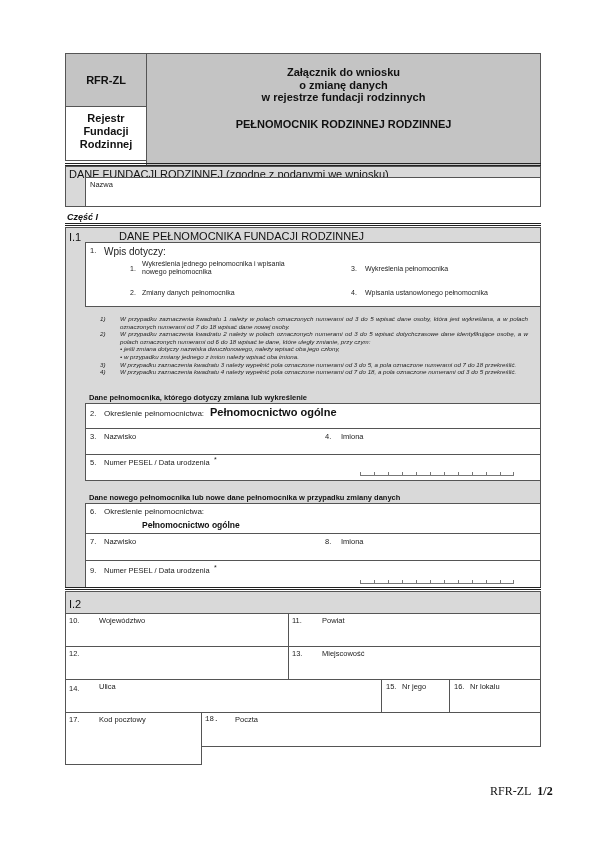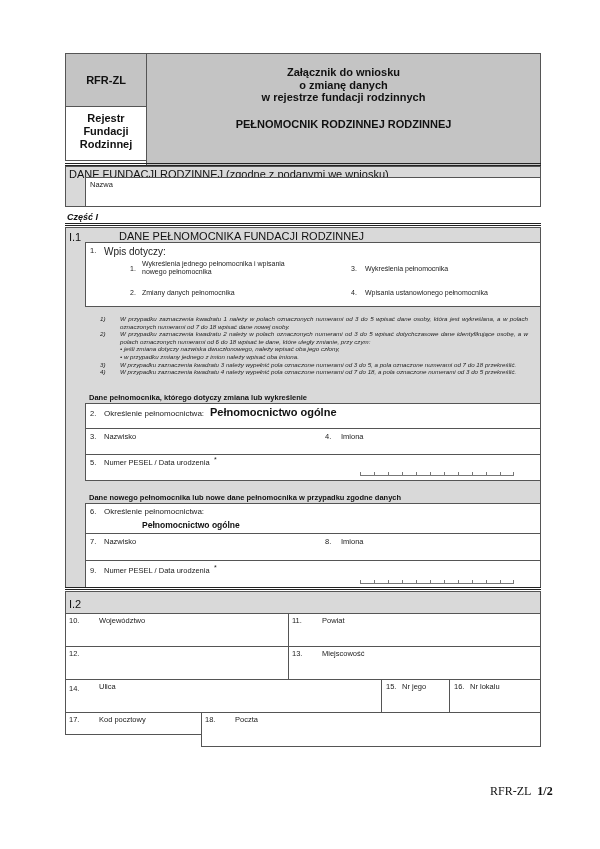--- a/index.html
+++ b/index.html
@@ -140,21 +140,21 @@
       <span style="left:70px"></span>
       <span style="left:84px"></span>
       <span style="left:98px"></span>
       <span style="left:112px"></span>
       <span style="left:126px"></span>
       <span style="left:140px"></span>
       <span style="left:153px"></span>
   </div>
 </div>
 
-<div class="abs bold" style="left:89px;top:493px;font-size:7.5px;">Dane nowego pełnomocnika lub nowe dane pełnomocnika w przypadku zgodne danych</div>
+<div class="abs bold" style="left:89px;top:493px;font-size:7.5px;">Dane nowego pełnomocnika lub nowe dane pełnomocnika w przypadku zmiany danych</div>
 <div class="abs white bd" style="left:85px;top:503px;width:456px;height:31px;">
   <span class="lbl" style="left:4px;top:3px;">6.</span>
   <span class="lbl" style="left:18px;top:3px;font-size:8px;">Określenie pełnomocnictwa:</span>
   <span class="lbl bold" style="left:56px;top:16px;font-size:8.5px;color:#111;">Pełnomocnictwo ogólne</span>
 </div>
 <div class="abs white bd" style="left:85px;top:533px;width:456px;height:28px;">
   <span class="lbl" style="left:4px;top:3px;">7.</span>
   <span class="lbl" style="left:18px;top:3px;">Nazwisko</span>
 </div>
 <div class="abs" style="left:325px;top:533px;width:216px;height:28px;">
@@ -207,25 +207,25 @@
   <span class="lbl" style="left:33px;top:2px;">Ulica</span>
 </div>
 <div class="abs white bd" style="left:381px;top:679px;width:69px;height:34px;">
   <span class="lbl" style="left:4px;top:2px;">15.</span>
   <span class="lbl" style="left:20px;top:2px;">Nr jego</span>
 </div>
 <div class="abs white bd" style="left:449px;top:679px;width:92px;height:34px;">
   <span class="lbl" style="left:4px;top:2px;">16.</span>
   <span class="lbl" style="left:20px;top:2px;">Nr lokalu</span>
 </div>
-<div class="abs white bd" style="left:65px;top:712px;width:137px;height:23px;">
+<div class="abs white bd" style="left:65px;top:712px;width:137px;height:53px;">
   <span class="lbl" style="left:3px;top:2px;">17.</span>
   <span class="lbl" style="left:33px;top:2px;">Kod pocztowy</span>
 </div>
 <div class="abs white bd" style="left:201px;top:712px;width:340px;height:35px;">
-  <span class="lbl" style="left:3px;top:2px;">18.</span>
+  <span class="lbl" style="left:3px;top:2px;font-family:Liberation Mono, monospace;">18.</span>
   <span class="lbl" style="left:33px;top:2px;">Poczta</span>
 </div>
 
 <div class="abs" style="left:490px;top:784px;font-family:'Liberation Serif', serif;font-size:12px;white-space:nowrap;">
   <span>RFR-ZL</span>&nbsp;
   <span class="bold">1/2</span>
 </div>
 
 </body></html>

